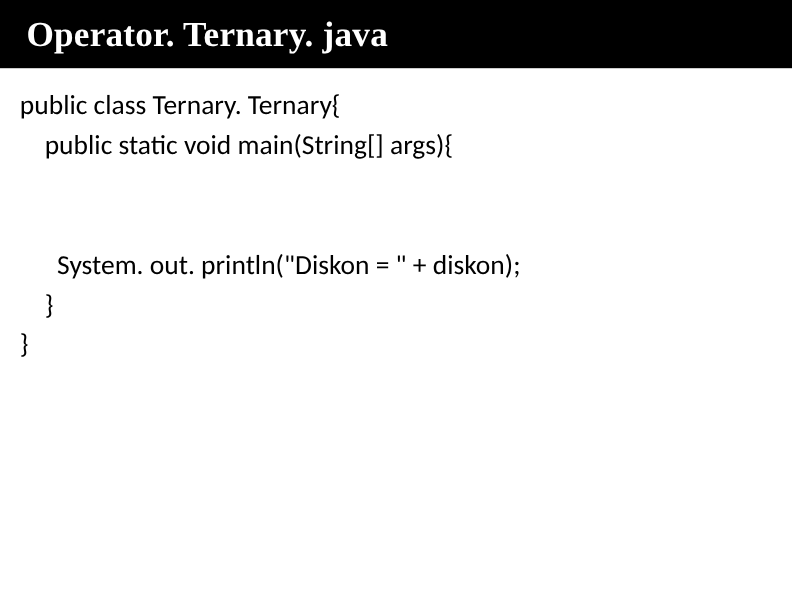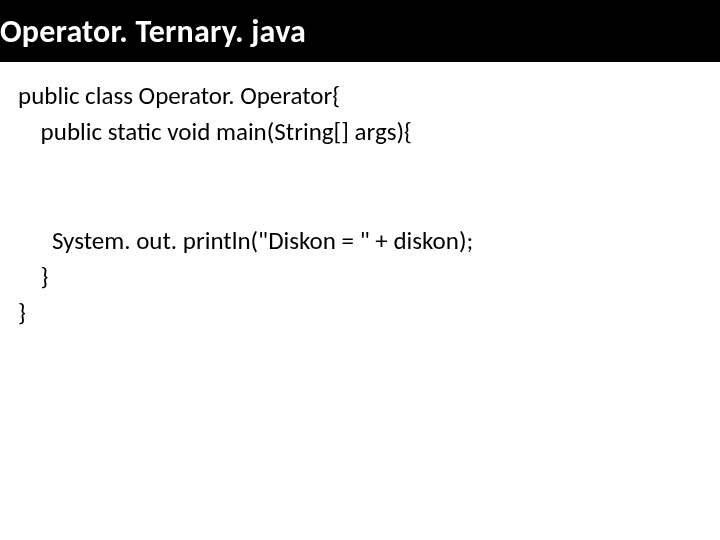--- a/index.html
+++ b/index.html
@@ -24,21 +24,23 @@
     width: 720px;
     height: 62px;
     background: #000000;
     display: flex;
     align-items: center;
   }
   .title-text {
     color: #ffffff;
     font-weight: 700;
     font-size: 32px;
+    padding-left: 24px;
     letter-spacing: 0.2px;
+    font-family: Liberation Serif, serif;
   }
   .code-block {
     position: absolute;
     top: 78px;
     left: 18px;
     width: 684px;
     color: #000000;
     font-size: 25px;
     line-height: 1.45;
     font-weight: 400;
@@ -53,21 +55,21 @@
 </head>
 <body>
 
 <div class="slide">
 
   <div class="title-bar">
     <div class="title-text">Operator. Ternary. java</div>
   </div>
 
   <div class="code-block">
-    <div class="code-line">public class Operator. Operator{</div>
+    <div class="code-line">public class Ternary. Ternary{</div>
     <div class="code-line">    public static void main(String[] args){</div>
     <div class="blank-line"></div>
     <div class="blank-line"></div>
     <div class="code-line">      System. out. println("Diskon = " + diskon);</div>
     <div class="code-line">    }</div>
     <div class="code-line">}</div>
   </div>
 
 </div>
 

